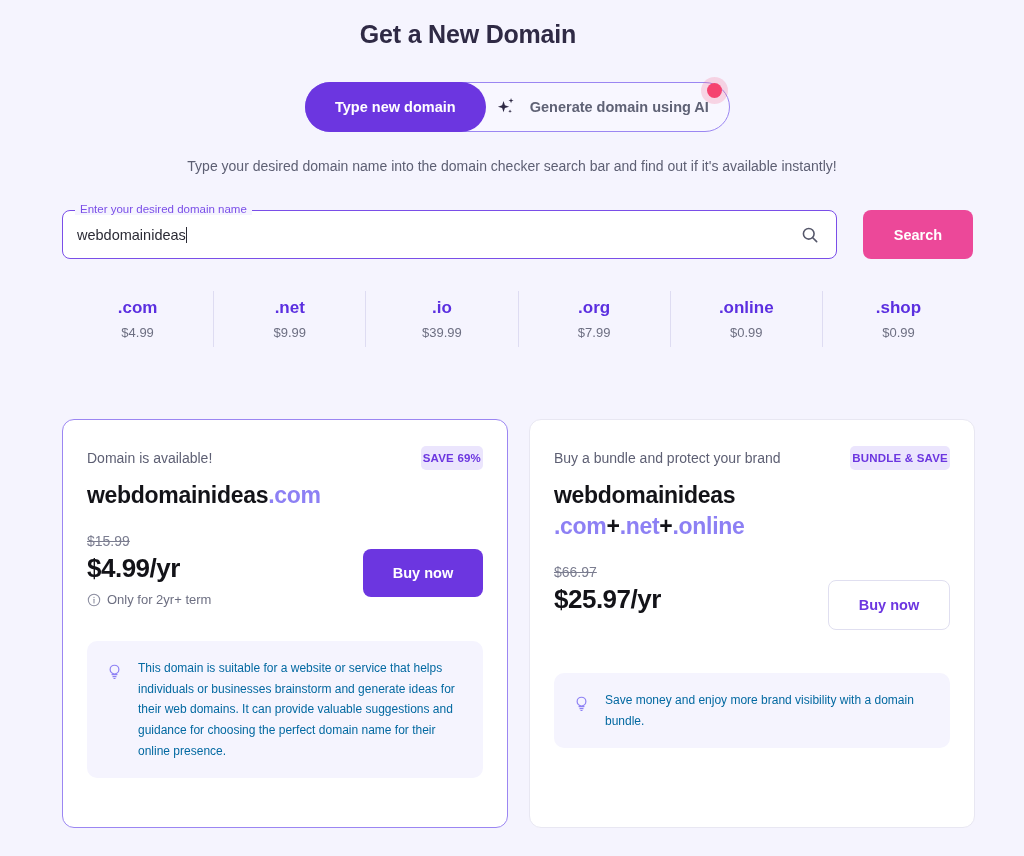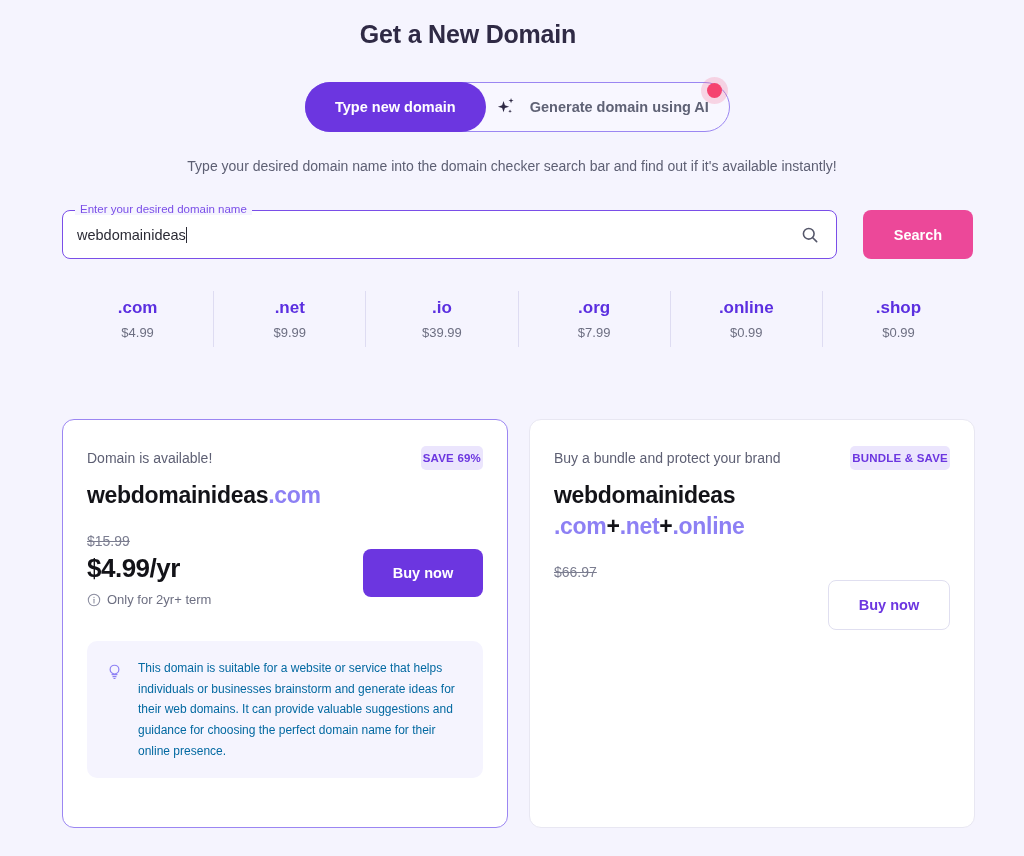--- a/index.html
+++ b/index.html
@@ -388,17 +388,29 @@
 
   <div class="card card-right">
     <div class="card-head">
       <span class="card-eyebrow">Buy a bundle and protect your brand</span>
       <span class="badge">BUNDLE &amp; SAVE</span>
     </div>
     <div class="bundle-name">webdomainideas</div>
     <div class="bundle-tlds"><span>.com</span><span class="plus">+</span><span>.net</span><span class="plus">+</span><span>.online</span></div>
     <div class="price-block">
       <div class="price-old">$66.97</div>
+      <div class="price-now">$25.97/yr</div>
       <button class="buy-outline">Buy now</button>
     </div>
+    <div class="tip-box tip-box-right">
+      <span class="bulb-icon">
+        <svg class="bulb-icon" viewBox="0 0 20 20" fill="none" stroke="#8d80f4" stroke-width="1.25" stroke-linecap="round">
+          <circle cx="10" cy="8" r="4.6"></circle>
+          <line x1="7.4" y1="13.2" x2="12.6" y2="13.2"></line>
+          <line x1="8.4" y1="15.4" x2="11.6" y2="15.4"></line>
+          <line x1="9.4" y1="17.4" x2="10.6" y2="17.4"></line>
+        </svg>
+      </span>
+      <span class="tip-text">Save money and enjoy more brand visibility with a domain bundle.</span>
+    </div>
   </div>
 
 </div>
 
 </body></html>

